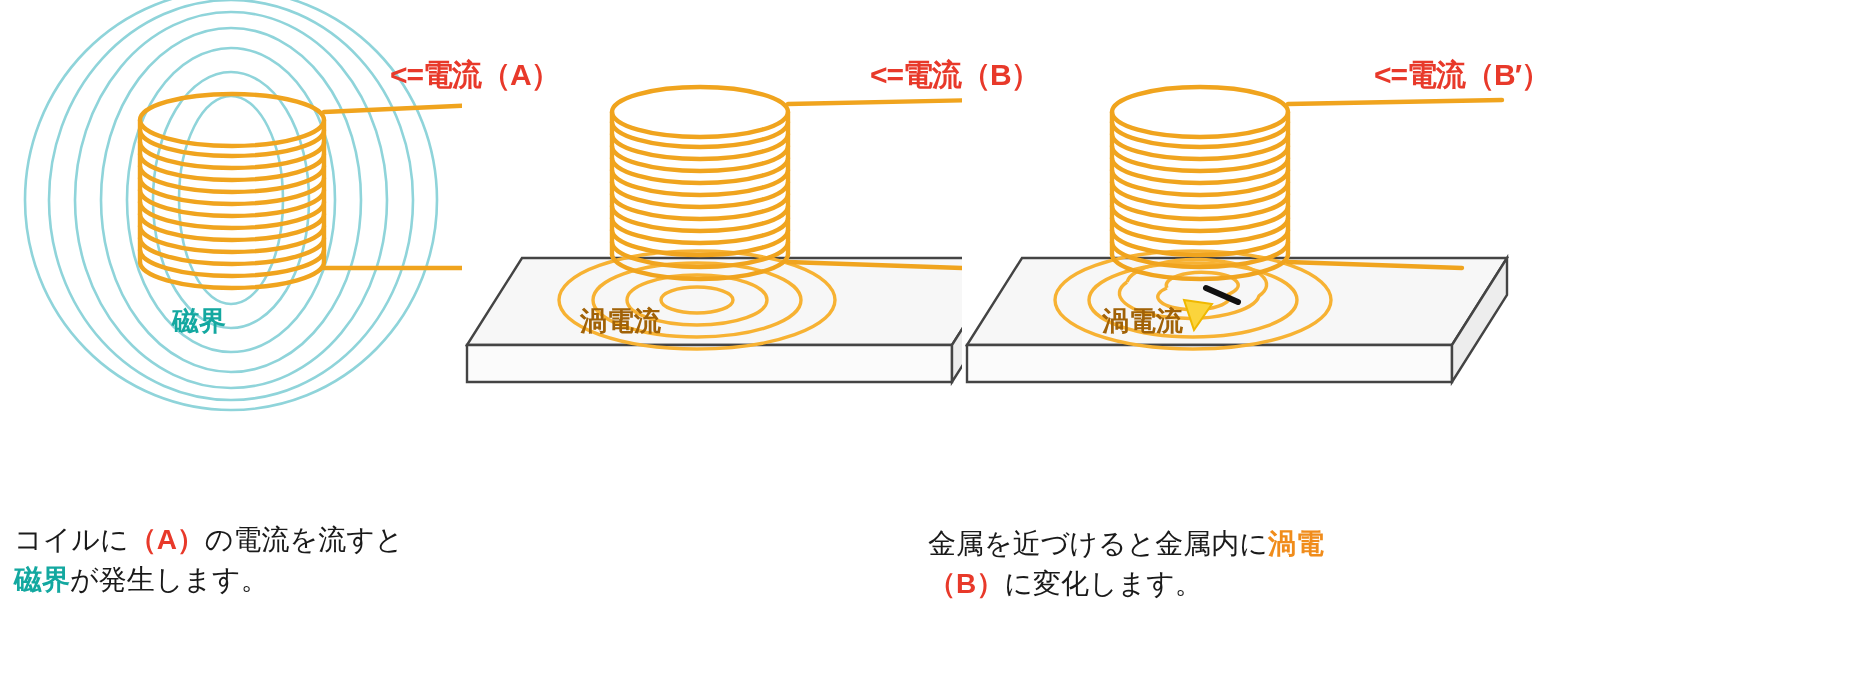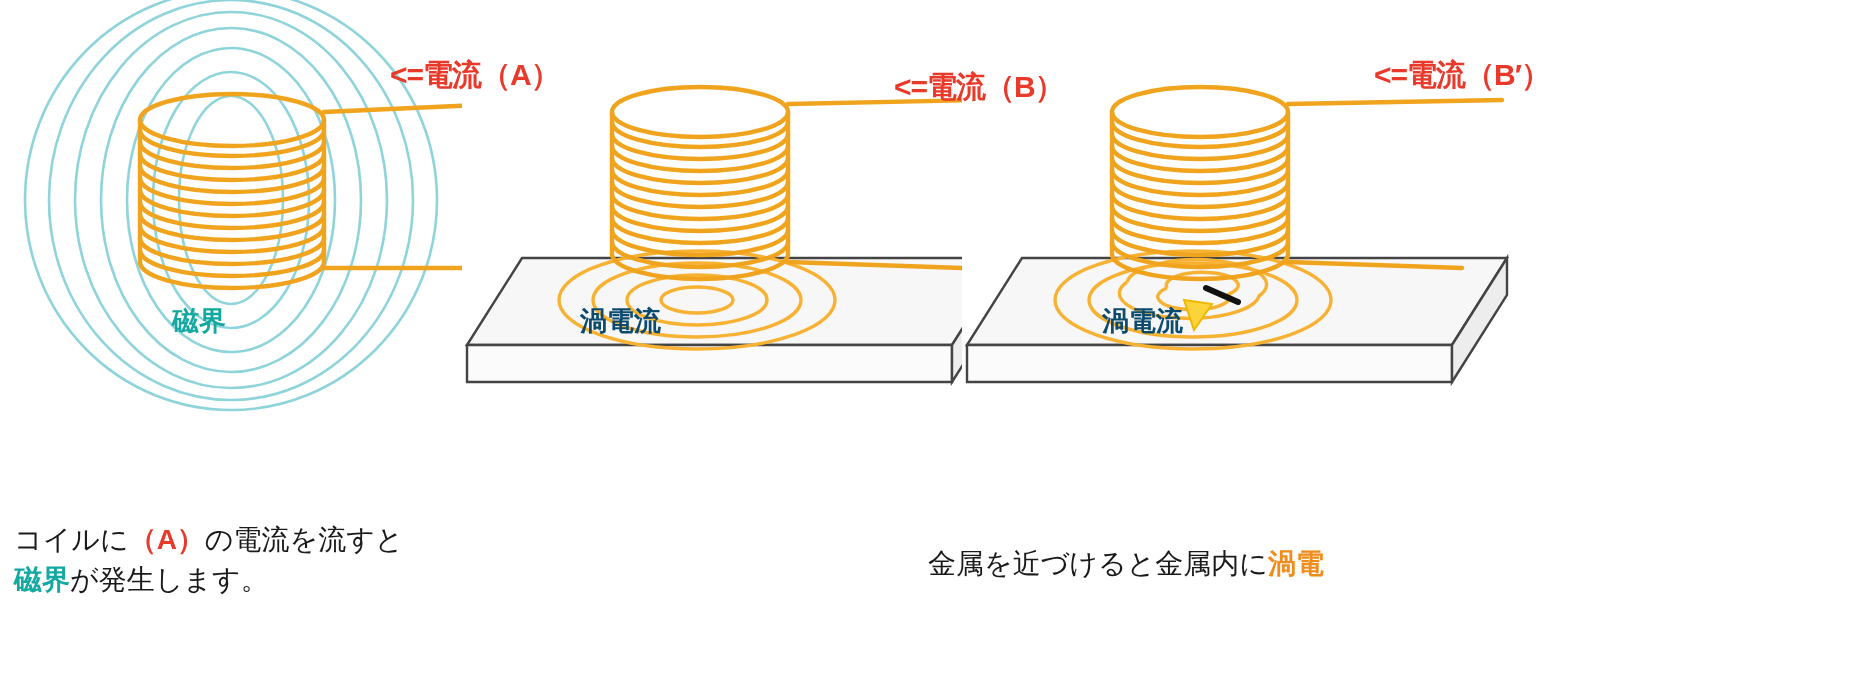--- a/index.html
+++ b/index.html
@@ -29,33 +29,33 @@
     white-space:nowrap;
     line-height:1;
   }
 
   
   .field-label{
     position:absolute;
     font-weight:bold;font-size:27px;white-space:nowrap;line-height:1;
   }
   .teal{color:#13a8a0;}
-  .orange{color:#0c4a6e;}
+  .orange{color:#a16207;}
 
   
   .caption{
     position:absolute;
     font-size:28px;
     line-height:1.42;
     color:#1a1a1a;
     letter-spacing:0px;
     font-weight:500;
   }
   #caption-1{left:14px;top:520px;width:440px;}
-  #caption-2{left:466px;top:544px;width:470px;}
+  #caption-2{left:466px;top:524px;width:470px;}
   .caption .red{color:#e8392a;font-weight:bold;}
   .caption .tealw{color:#13a8a0;font-weight:bold;}
   .caption .orangew{color:#f08c1b;font-weight:bold;}
   .caption .ln{display:block;white-space:nowrap;}
 </style>
 </head>
 <body>
 
 <div class="stage">
 
@@ -144,26 +144,27 @@
           <path d="M150,112 L150,254"></path>
           <path d="M326,112 L326,254"></path>
         </g>
         <g stroke="#f0a41e" fill="none" stroke-width="4.4" stroke-linecap="round">
           <path d="M326,104 L520,100"></path>
           <path d="M326,262 L500,268"></path>
         </g>
       </svg>
     </div>
 
-    <div class="current-label" style="left:408px;top:72px;margin-left:24px;">&lt;=電流（B）</div>
+    <div class="current-label" style="left:408px;top:60px;">&lt;=電流（B）</div>
 
     <div class="field-label orange" style="left:118px;top:308px;">渦電流</div>
 
     <div class="caption" id="caption-2">
         <span class="ln"><span>金属を近づけると金属内に</span><span class="orangew">渦電</span></span>
+        <span class="ln"><span class="red">（B）</span><span>に変化します。</span></span>
       </div>
   </div>
 
   <div class="panel" id="panel-3">
 
     <div class="art">
       <svg width="902" height="415" viewBox="0 0 902 415" xmlns="http://www.w3.org/2000/svg">
 
         <g>
           <polygon points="5,345 60,258 545,258 490,345" fill="#f7f7f7" stroke="#444" stroke-width="2.4"></polygon>

